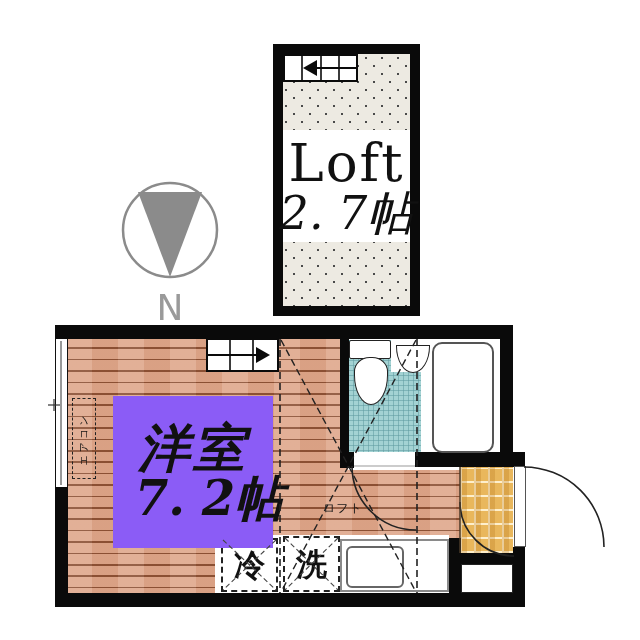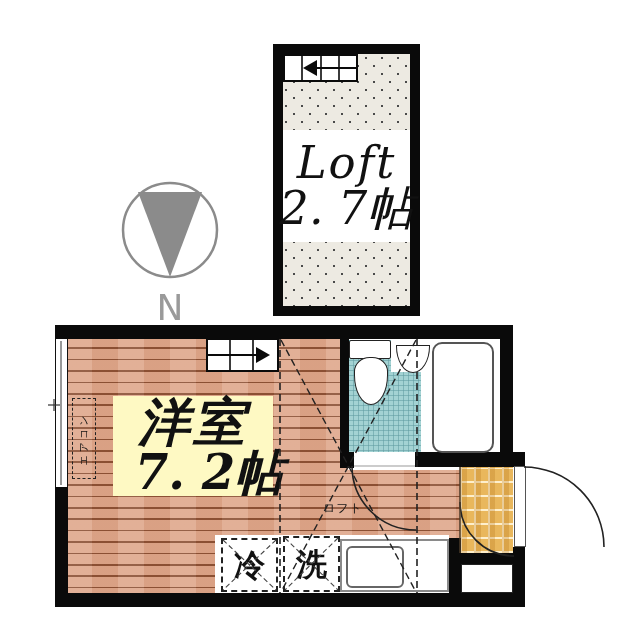--- a/index.html
+++ b/index.html
@@ -20,21 +20,21 @@
       radial-gradient(circle,#4a4a4a 1px, transparent 1.5px),
       radial-gradient(circle,#4a4a4a 1px, transparent 1.5px);
     background-size:16px 16px;
     background-position:3px 4px, 11px 12px;
   }
   .loft-band {
     position:absolute; left:0; right:0; top:76px; height:112px; background:#fff;
     display:flex; flex-direction:column; align-items:center; justify-content:center;
     line-height:1.02; white-space:nowrap;
   }
-  .loft-title { font-style:italic; font-size:45px; letter-spacing:2px; }
+  .loft-title { font-size:53px; letter-spacing:2px; }
   .loft-size  { font-style:italic; font-size:46px; }
 
   
   .compass { position:absolute; left:115px; top:180px; }
 
   
   .wood {
     position:absolute; left:66px; top:336px; width:394px; height:260px;
     background-color:#dfa78b;
     background-image:
@@ -80,21 +80,21 @@
   .dash-box { position:absolute; border:2px dashed #222; box-sizing:border-box; display:flex; align-items:center; justify-content:center; }
   .fridge { left:221px; top:538px; width:57px; height:54px; }
   .washer { left:283px; top:536px; width:57px; height:56px; }
   .dash-box .glyph { font-size:31px; font-weight:bold; background:rgba(255,255,255,0.75); line-height:1; }
 
   .aircon { position:absolute; left:72px; top:398px; width:24px; height:81px; border:1.5px dashed #222; box-sizing:border-box; }
   .aircon span { position:absolute; left:50%; top:50%; transform:translate(-50%,-50%) rotate(-90deg); white-space:nowrap; font-size:10px; letter-spacing:3px; }
 
   
   .room-label {
-    position:absolute; left:113px; top:396px; width:160px; height:100px; background:#fef9c3;
+    position:absolute; left:113px; top:396px; width:160px; height:152px; background:#8b5cf6;
     display:flex; flex-direction:column; align-items:center; justify-content:center;
     line-height:1.0; white-space:nowrap; overflow:visible;
   }
   .room-name { font-weight:bold; font-style:italic; font-size:52px; letter-spacing:3px; }
   .room-size { font-weight:bold; font-style:italic; font-size:48px;margin-left:32px; }
   .roft-note { position:absolute; left:323px; top:500px; font-size:12px; letter-spacing:1px; color:#1a1a1a;text-align:center; }
 
   .overlay { position:absolute; left:0; top:0; pointer-events:none; }
   .ladder-icon { position:absolute; }
 </style>

